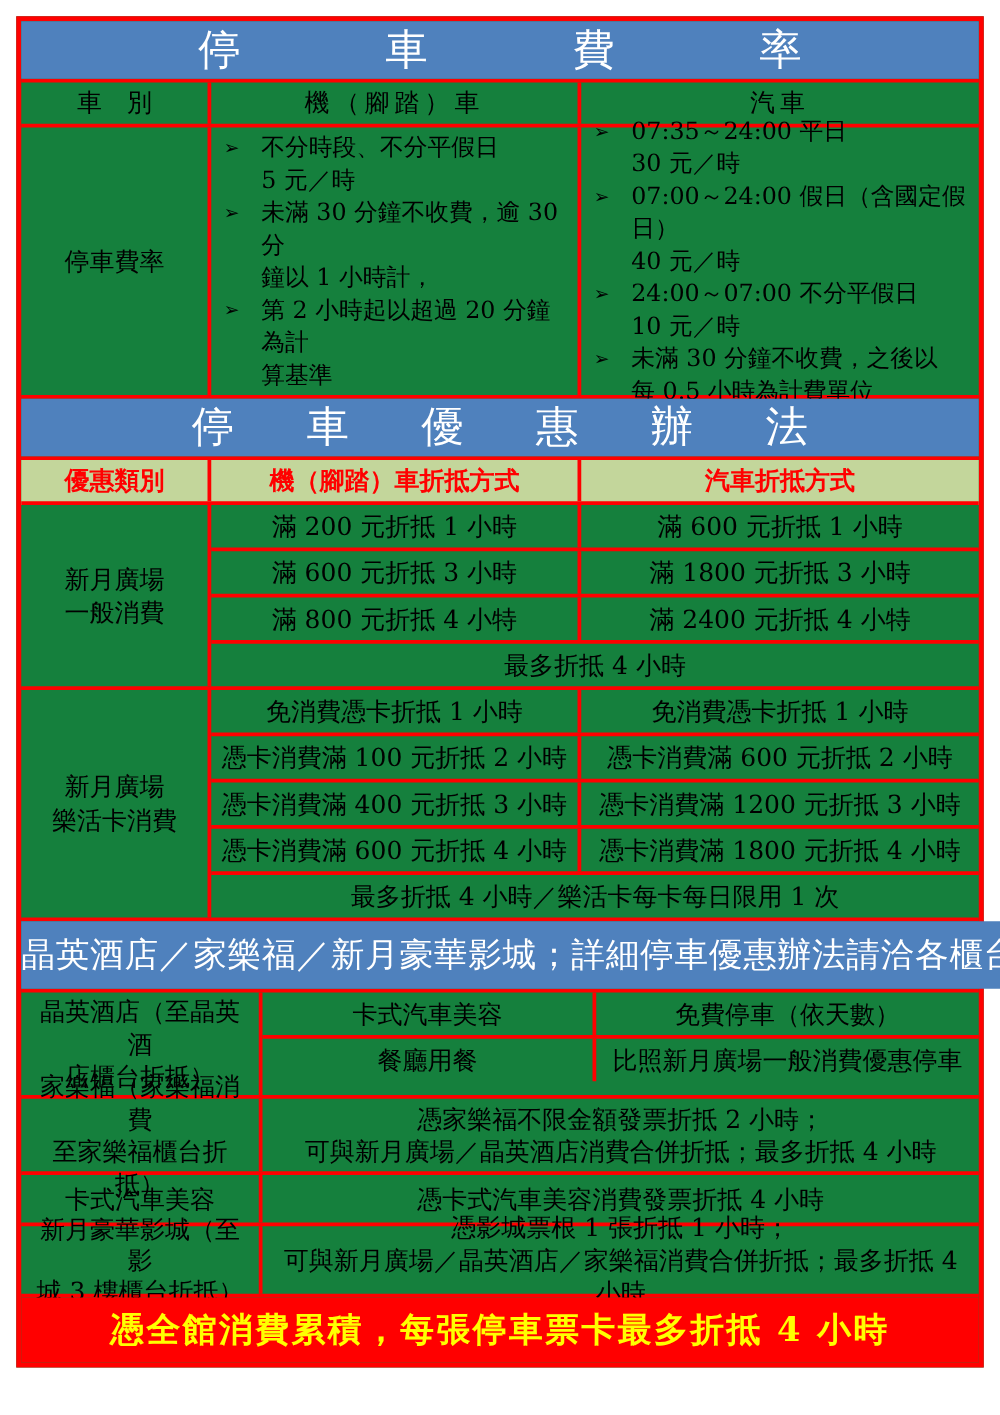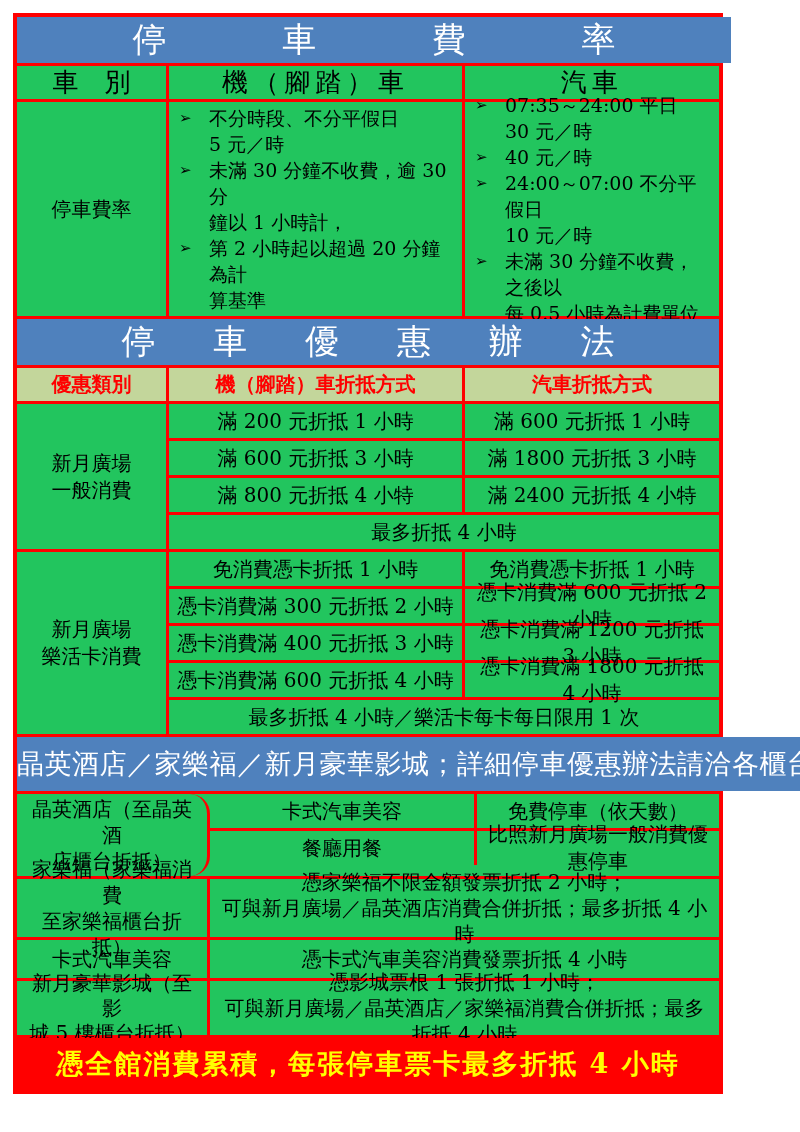--- a/index.html
+++ b/index.html
@@ -3,23 +3,23 @@
 <meta charset="utf-8">
 <style>
   html,body{margin:0;padding:0;}
   body{
     width:800px;height:1132px;background:#ffffff;
     font-family:"DejaVu Serif","Liberation Serif",serif;
     color:#000;-webkit-font-smoothing:antialiased;
   }
   .sheet{
     box-sizing:border-box;
-    width:710px;margin:13px auto 0 13px;
+    width:774px;margin:13px auto 0 13px;
     border:4px solid #ff0000;
-    background:#22c55e;
+    background:#15803d;
   }
   .tr{display:flex;border-bottom:3px solid #ff0000;}
   .tr:last-child{border-bottom:none;}
   .td{box-sizing:border-box;border-right:3px solid #ff0000;
       display:flex;align-items:center;justify-content:center;
       text-align:center;padding:2px 6px;}
   .td:last-child{border-right:none;}
 
   
   .c1{flex:0 0 152px;}
@@ -31,21 +31,21 @@
   .p3{flex:1 1 auto;}
 
   .title-bar{
     background:#4f81bd;color:#ffffff;
     height:46px;display:flex;align-items:center;justify-content:center;
     font-size:34px;white-space:nowrap;
   }
   .sp-wide{letter-spacing:3.4em;padding-left:3.4em;}
   .sp-mid{letter-spacing:1.7em;padding-left:1.7em;}
 
-  .hdr-row{height:33px;font-size:26px;}
+  .hdr-row{height:33px;font-size:20px;}
   .hdr-row .td{padding-top:0;padding-bottom:0;}
   .sp-small{letter-spacing:0.2em;}
 
   .fee-row{height:214px;font-size:20px;}
   .bullets{flex-direction:column;align-items:stretch;justify-content:center;
            text-align:left;padding:4px 10px 4px 8px;}
   .bullet{display:flex;align-items:flex-start;font-size:19px;}
   .bm{flex:0 0 auto;width:30px;line-height:26px;font-size:15px;padding-left:2px;}
   .bt{flex:1 1 auto;}
   .bl{display:block;line-height:26px;}
@@ -117,20 +117,21 @@
       <div class="bullet">
         <span class="bm">➢</span>
         <span class="bt">
             <span class="bl">07:35～24:00 平日</span>
             <span class="bl">30 元／時</span>
           </span>
       </div>
       <div class="bullet">
         <span class="bm">➢</span>
         <span class="bt">
+            <span class="bl">07:00～24:00 假日（含國定假日）</span>
             <span class="bl">40 元／時</span>
           </span>
       </div>
       <div class="bullet">
         <span class="bm">➢</span>
         <span class="bt">
             <span class="bl">24:00～07:00 不分平假日</span>
             <span class="bl">10 元／時</span>
           </span>
       </div>
@@ -182,21 +183,21 @@
     <div class="td c1 label-cell">
       <span>新月廣場</span>
       <span>樂活卡消費</span>
     </div>
     <div class="subgrid">
       <div class="tr">
         <div class="td c2 d-cell">免消費憑卡折抵 1 小時</div>
         <div class="td c3 d-cell">免消費憑卡折抵 1 小時</div>
       </div>
       <div class="tr">
-        <div class="td c2 d-cell">憑卡消費滿 300 元折抵 2 小時</div>
+        <div class="td c2 d-cell">憑卡消費滿 100 元折抵 2 小時</div>
         <div class="td c3 d-cell">憑卡消費滿 600 元折抵 2 小時</div>
       </div>
       <div class="tr">
         <div class="td c2 d-cell">憑卡消費滿 400 元折抵 3 小時</div>
         <div class="td c3 d-cell">憑卡消費滿 1200 元折抵 3 小時</div>
       </div>
       <div class="tr">
         <div class="td c2 d-cell">憑卡消費滿 600 元折抵 4 小時</div>
         <div class="td c3 d-cell">憑卡消費滿 1800 元折抵 4 小時</div>
       </div>
@@ -204,21 +205,21 @@
         <div class="td d-cell" style="flex:1;">最多折抵 4 小時／樂活卡每卡每日限用 1 次</div>
       </div>
     </div>
   </div>
 
   <div class="tr">
     <div class="banner-blue" style="flex:1;">晶英酒店／家樂福／新月豪華影城；詳細停車優惠辦法請洽各櫃台</div>
   </div>
 
   <div class="tr d-row">
-    <div class="td p1 label-cell" style="line-height:26px;border-radius:20px;">
+    <div class="td p1 label-cell" style="line-height:26px;">
       <span>晶英酒店（至晶英酒</span>
       <span>店櫃台折抵）</span>
     </div>
     <div class="subgrid">
       <div class="tr">
         <div class="td p2 d-cell">卡式汽車美容</div>
         <div class="td p3 d-cell">免費停車（依天數）</div>
       </div>
       <div class="tr">
         <div class="td p2 d-cell">餐廳用餐</div>
@@ -239,21 +240,21 @@
   </div>
 
   <div class="tr d-row" style="height:38px;">
     <div class="td p1">卡式汽車美容</div>
     <div class="td" style="flex:1;border-radius:16px;">憑卡式汽車美容消費發票折抵 4 小時</div>
   </div>
 
   <div class="tr d-row" style="height:54px;">
     <div class="td p1 label-cell" style="line-height:25px;">
       <span>新月豪華影城（至影</span>
-      <span>城 5 樓櫃台折抵）</span>
+      <span>城 3 樓櫃台折抵）</span>
     </div>
     <div class="td span-cell" style="flex:1;">
       <span class="two-line">憑影城票根 1 張折抵 1 小時；</span>
       <span class="two-line">可與新月廣場／晶英酒店／家樂福消費合併折抵；最多折抵 4 小時</span>
     </div>
   </div>
 
   <div class="tr">
     <div class="banner-red" style="flex:1;">憑全館消費累積，每張停車票卡最多折抵 4 小時</div>
   </div>

